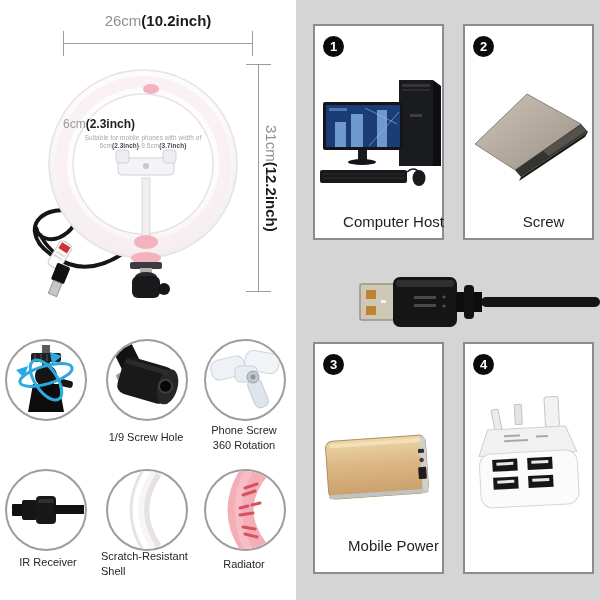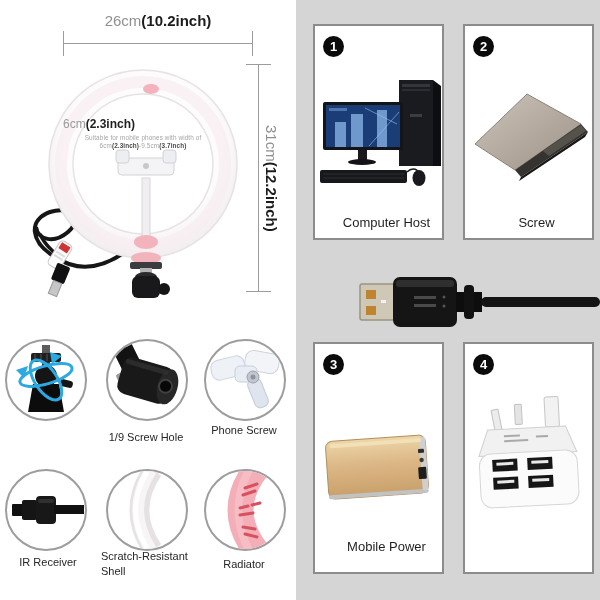--- a/index.html
+++ b/index.html
@@ -22,22 +22,22 @@
                border:2px solid #9d9d9d;background:#fff;overflow:hidden;}
   .feat-circle svg{position:absolute;left:-1px;top:-1px;}
   .feat-label{position:absolute;font-size:11px;line-height:15px;color:#262626;
               text-align:center;}
   
   .panel{position:absolute;left:296px;top:0;width:304px;height:600px;background:#d5d5d5;}
   .pbox{position:absolute;width:131px;background:#fff;border:2px solid #8c8c8c;box-sizing:border-box;}
   .badge{position:absolute;left:8px;top:10px;width:21px;height:21px;border-radius:50%;
          background:#0b0b0b;color:#fff;font-size:13px;font-weight:bold;
          text-align:center;line-height:21px;}
-  .pbox-label{position:absolute;left:8px;width:100%;text-align:center;
-              font-size:13px;color:#1f1f1f;}
+  .pbox-label{position:absolute;left:15px;width:100%;text-align:center;
+              font-size:15px;color:#1f1f1f;}
   .prod{position:absolute;}
 </style>
 </head>
 <body>
 
 <div id="stage">
 
   <div class="diagram">
 
     <div class="dim-text" style="left:63px;top:12px;width:190px;text-align:center;">
@@ -150,20 +150,21 @@
         <rect x="46" y="38" width="14" height="30" rx="6" fill="#dfe5ef" stroke="#c4cbd8" transform="rotate(-22 53 53)"></rect>
         <circle cx="48" cy="37" r="6" fill="#c2c6ce" stroke="#9aa0ab"></circle>
         <circle cx="48" cy="37" r="2.5" fill="#8d939e"></circle>
       </svg>
     </div>
     <div class="feat-label" style="left:98px;top:430px;width:96px;">
       <div>1/9 Screw Hole</div>
     </div>
     <div class="feat-label" style="left:196px;top:423px;width:96px;">
       <div>Phone Screw</div>
+        <div>360 Rotation</div>
     </div>
 
     <div class="feat-circle" style="left:5px;top:469px;">
       <svg width="80" height="80" viewBox="0 0 80 80">
         <rect x="6" y="34" width="11" height="12" rx="1" fill="#101010"></rect>
         <rect x="16" y="30" width="15" height="20" rx="2" fill="#151515"></rect>
         <rect x="30" y="26" width="20" height="28" rx="4" fill="#181818"></rect>
         <rect x="48" y="35" width="30" height="9" fill="#111"></rect>
         <rect x="32" y="29" width="16" height="4" rx="2" fill="#303030"></rect>
       </svg>

